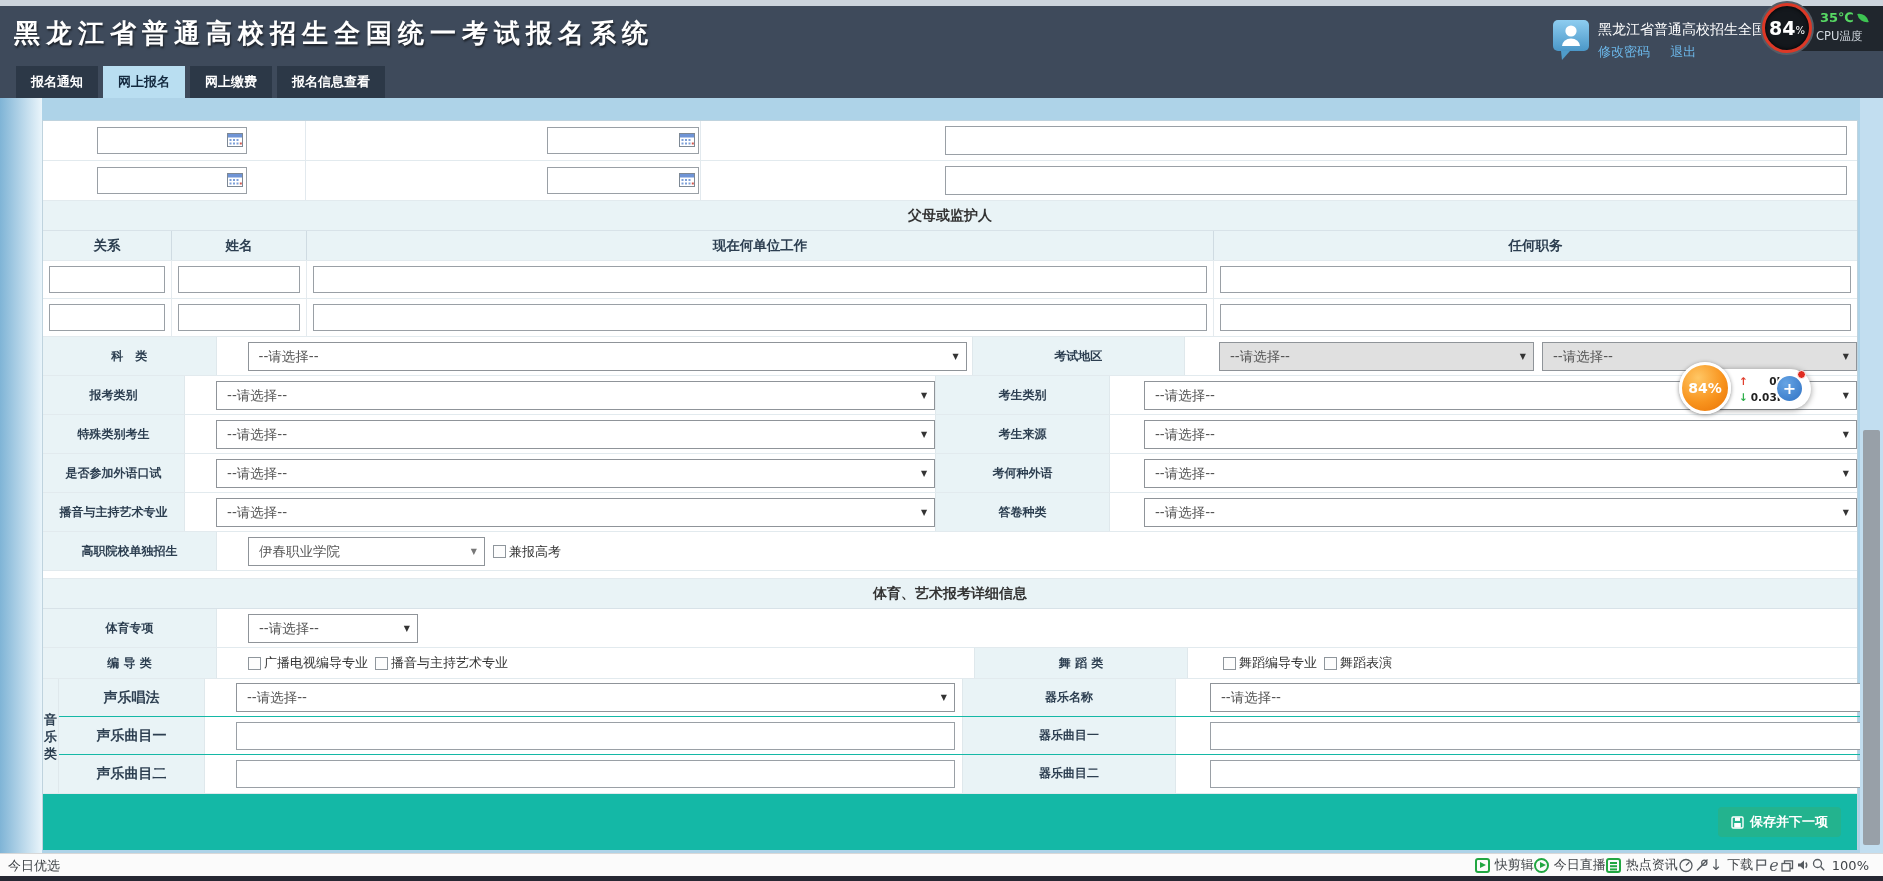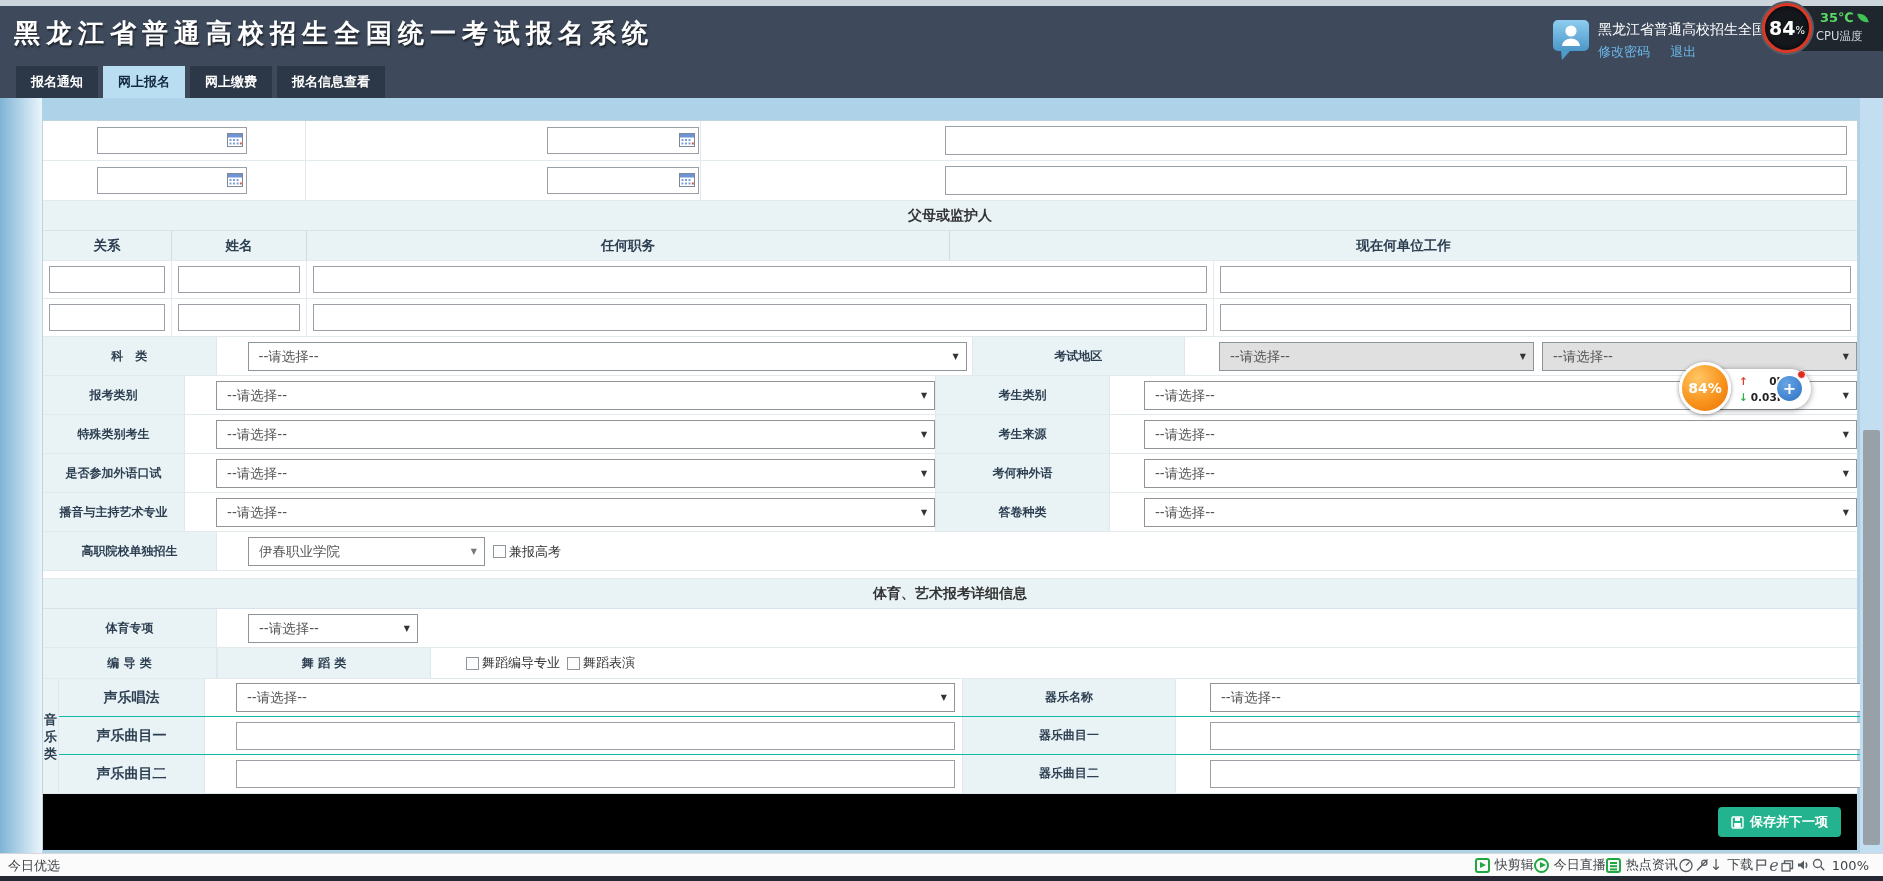--- a/index.html
+++ b/index.html
@@ -101,21 +101,21 @@
   .music-main { flex:1; }
   .m-row { display:flex; height:38px; border-bottom:1px solid #14b8a6; }
   .m-row:last-child { border-bottom:none; }
   .mlbl { width:146px; background:#e9f3f6; text-align:center; font-weight:bold; font-size:14px;
     color:#2c3e50; line-height:37px; border-right:1px solid #dfe8ec; }
   .m-f1 { width:728px; } .m-f2 { flex:1; }
   .m-input { height:28px; border:1px solid #9aa0a6; font-size:13px; padding:0 6px; }
   .mi-1 { margin-left:2px; width:719px; } .mi-2 { margin-left:5px; width:713px; }
   .dd-m1 { margin-left:2px; width:719px; } .dd-m2 { margin-left:5px; width:713px; }
 
-  .panel-footer { position:relative; height:56px; background:#000000; }
+  .panel-footer { position:relative; height:56px; background:#14b8a6; }
   .save-btn { position:absolute; right:16px; top:13px; height:30px; background:#23b38e;
     border:none; border-radius:4px; color:#fff; font-size:13px; font-weight:bold;
     padding:0 13px; cursor:pointer; display:flex; align-items:center; gap:6px; }
 
   
   .scrollbar { position:absolute; right:0; top:98px; width:23px; height:755px; background:#c2def0; }
   .scroll-thumb { position:absolute; left:3px; top:332px; width:17px; height:415px;
     background:#98a0a8; border-radius:2px; }
 
   
@@ -299,22 +299,22 @@
     <div class="dgroup dg3">
       <input class="wide-input" style="">
     </div>
   </div>
 
   <div class="band">父母或监护人</div>
 
   <div class="row p-head">
     <div class="pc pc1">关系</div>
     <div class="pc pc2">姓名</div>
+    <div class="pc pc3">现在何单位工作</div>
     <div class="pc pc4">任何职务</div>
-    <div class="pc pc3">现在何单位工作</div>
   </div>
   <div class="row p-row">
     <div class="pc pc1">
         <input style="">
       </div>
     <div class="pc pc2">
         <input style="">
       </div>
     <div class="pc pc3">
         <input style="">
@@ -449,20 +449,26 @@
     <div class="fld" style="flex:1;">
       <div class="dd" style="margin-left:2px;width:170px;">
         <span>--请选择--</span>
         <span class="arr">▼</span>
       </div>
     </div>
   </div>
 
   <div class="row cb-row">
     <div class="lbl lbl1">编 导 类</div>
+    <div class="fld f1" style="padding-left:2px;">
+      <span class="cb"></span>
+        <span class="cb-label">广播电视编导专业</span>
+      <span class="cb"></span>
+        <span class="cb-label">播音与主持艺术专业</span>
+    </div>
     <div class="lbl lbl2">舞 蹈 类</div>
     <div class="fld f2" style="padding-left:6px;">
       <span class="cb"></span>
         <span class="cb-label">舞蹈编导专业</span>
       <span class="cb"></span>
         <span class="cb-label">舞蹈表演</span>
     </div>
   </div>
 
   <div class="music">

